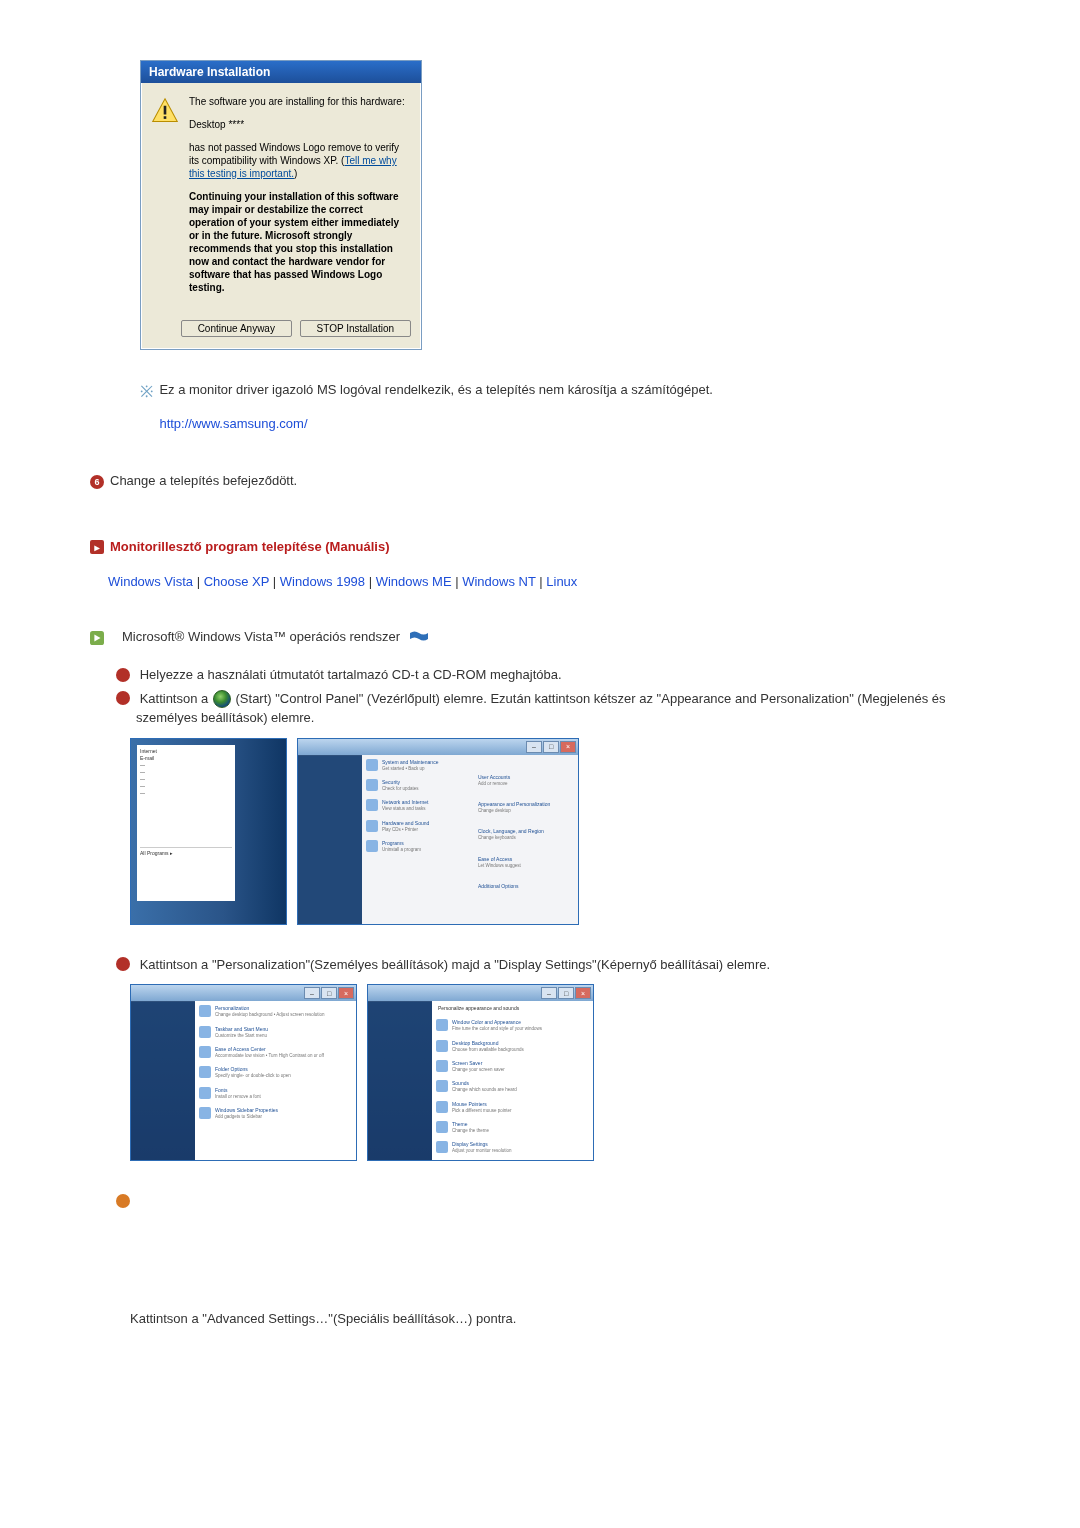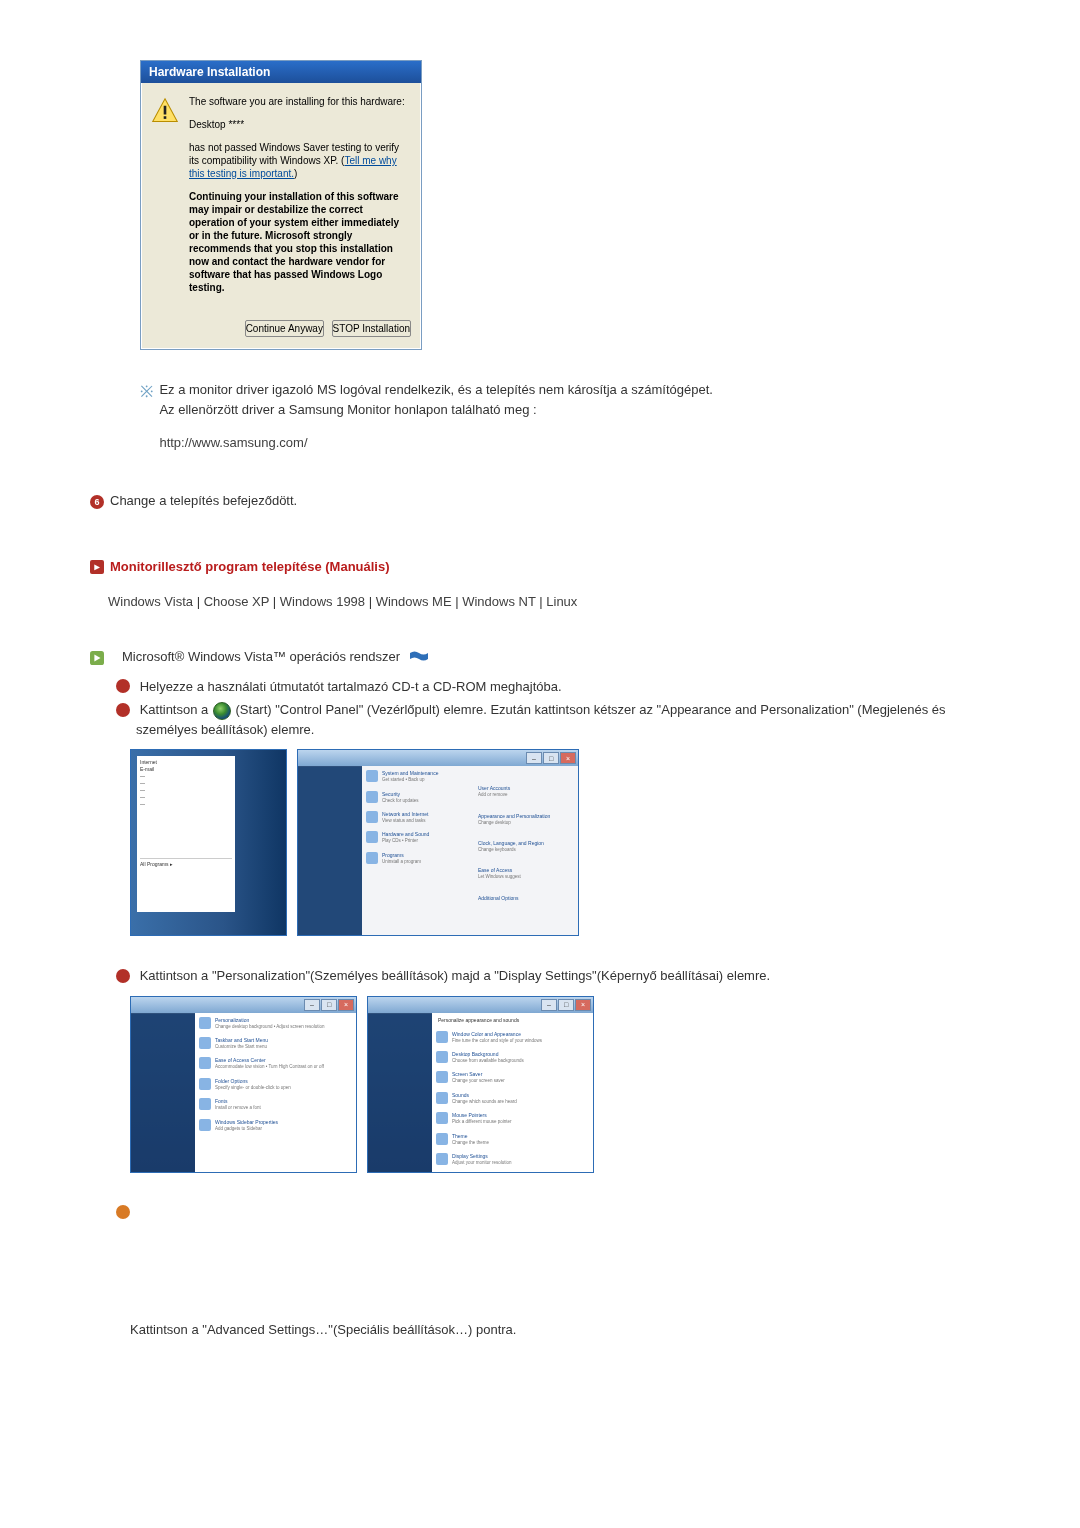--- a/index.html
+++ b/index.html
@@ -42,40 +42,40 @@
   .dialog-text-block { flex: 1; }
   .dialog-text-block .line { margin-bottom: 10px; }
   .dialog-text-block .link-inline { color: #004b9b; text-decoration: underline; }
   .dialog-text-block .bold { font-weight: bold; }
   .dialog-buttons {
     text-align: right;
     padding: 0 10px 12px 10px;
   }
   .dialog-buttons button {
     font-size: 10px;
-    padding: 2px 0;
+    padding: 2px 16px;
     margin-left: 4px;
     background: #ece9d8;
     border: 1px solid #888;
     border-radius: 2px;
   }
 
   .note-mark {
     color: #6fa1c4;
     font-size: 16px;
     vertical-align: top;
     margin-right: 6px;
   }
   .note-text {
     display: inline-block;
     width: 700px;
     vertical-align: top;
     line-height: 1.5;
   }
-  .link { color: #404040; }
+  .link { color: #1d4ed8; }
 
   .step-row {
     display: flex;
     align-items: flex-start;
     margin: 20px 0 10px 0;
   }
   .step-ball {
     width: 14px; height: 14px;
     border-radius: 50%;
     color: #fff;
@@ -116,21 +116,21 @@
     align-items: center;
     justify-content: center;
     margin-right: 6px;
     margin-top: 1px;
   }
   .heading-text { font-weight: bold; color: #b91c1c; }
 
   .os-links { margin: 0 0 40px 18px; }
   .os-links span.sep { color: #333; }
 
-  .os-block { display: flex; align-items: flex-start; margin-bottom: 12px; }
+  .os-block { display: flex; align-items: flex-start; margin-bottom: 20px; }
   .os-line { margin-left: 10px; }
   .vista-flag {
     display:inline-block;
     vertical-align: middle;
     margin-left:6px;
   }
   .vista-flag svg { width:18px; height:12px; display:inline-block; }
 
   .num-ball {
     width: 14px; height: 14px;
@@ -210,36 +210,35 @@
       <svg viewBox="0 0 32 32">
           <polygon points="16,2 30,28 2,28" fill="#ffe066" stroke="#b98d00" stroke-width="1.2"></polygon>
           <rect x="14.5" y="10" width="3" height="10" fill="#222"></rect>
           <rect x="14.5" y="22" width="3" height="3" fill="#222"></rect>
         </svg>
     </div>
     <div class="dialog-text-block">
       <div class="line">The software you are installing for this hardware:</div>
       <div class="line">Desktop ****</div>
       <div class="line">
-        <span>has not passed Windows Saver testing to verify its compatibility with Windows XP. (</span><span class="link-inline">Tell me why this testing is important.</span><span>)</span>
+        <span>has not passed Windows Logo remove to verify its compatibility with Windows XP. (</span><span class="link-inline">Tell me why this testing is important.</span><span>)</span>
       </div>
       <div class="line bold">Continuing your installation of this software may impair or destabilize the correct operation of your system either immediately or in the future. Microsoft strongly recommends that you stop this installation now and contact the hardware vendor for software that has passed Windows Logo testing.</div>
     </div>
   </div>
   <div class="dialog-buttons">
     <button>Continue Anyway</button>
     <button>STOP Installation</button>
   </div>
 </div>
 
 <div style="margin-left:50px; display:flex; align-items:flex-start;">
   <span class="note-mark">※</span>
   <div class="note-text">
     <div>Ez a monitor driver igazoló MS logóval rendelkezik, és a telepítés nem károsítja a számítógépet.</div>
-    <div>Az ellenörzött driver a Samsung Monitor honlapon található meg :</div>
     <div style="margin-top:14px;">
       <span class="link">http://www.samsung.com/</span>
     </div>
   </div>
 </div>
 
 <div class="step-row" style="margin-top:40px;">
   <span class="step-ball red-ball">6</span>
   <span>Change a telepítés befejeződött.</span>
 </div>

